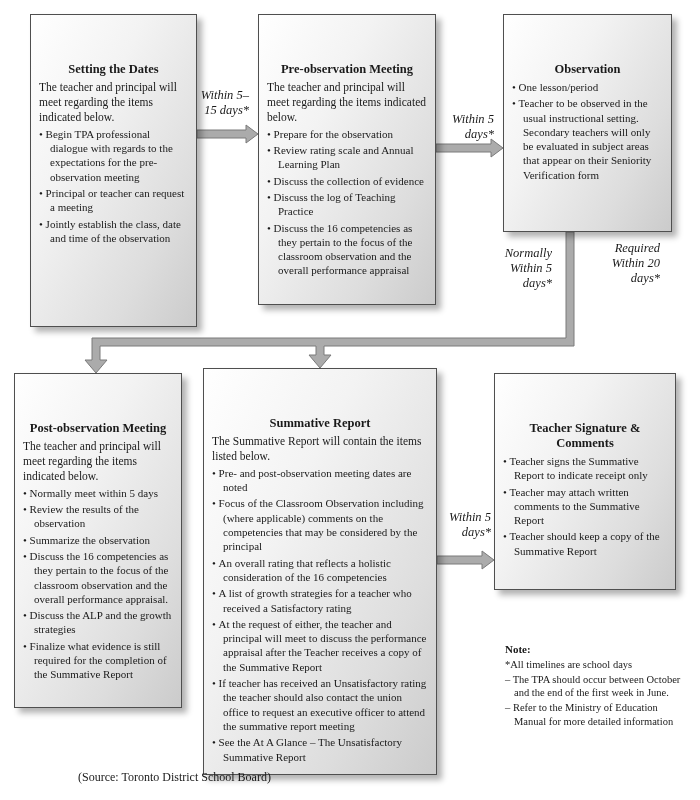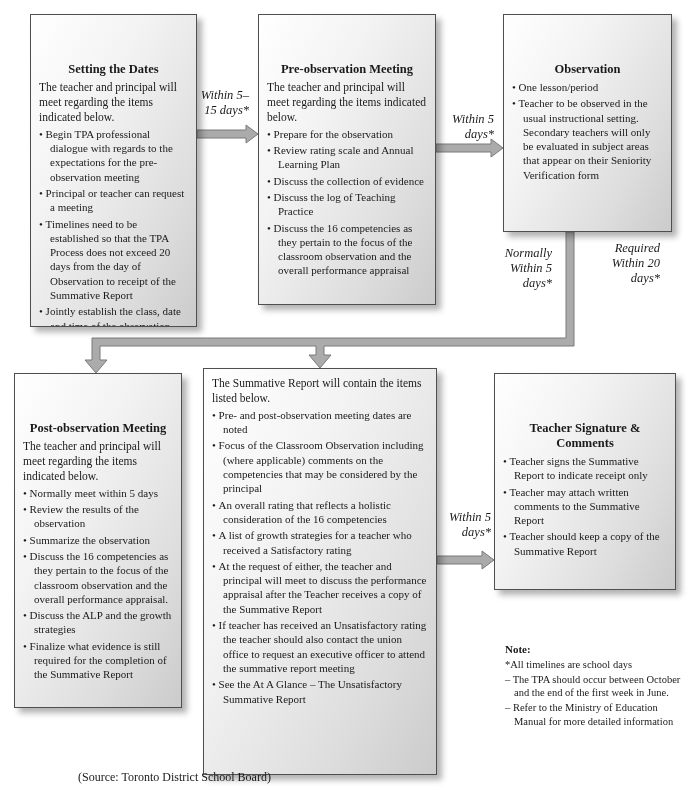--- a/index.html
+++ b/index.html
@@ -39,21 +39,20 @@
     <polygon class="arrow" points="566,232 574,232 574,346 324,346 324,355 331,355 320,368 309,355 316,355 316,346 100,346 100,360 107,360 96,373 85,360 92,360 92,338 566,338"></polygon>
     <polygon class="arrow" points="437,556 482,556 482,551 494,560 482,569 482,564 437,564"></polygon>
   </svg>
 
   <div class="box" style="left:30px; top:14px; width:167px; height:313px;">
     <div class="box-title">Setting the Dates</div>
     <div class="box-intro">The teacher and principal will meet regarding the items indicated below.</div>
     <ul class="bullets">
         <li>Begin TPA professional dialogue with regards to the expectations for the pre-observation meeting</li>
         <li>Principal or teacher can request a meeting</li>
-        <li>Timelines need to be established so that the TPA Process does not exceed 20 days from the day of Observation to receipt of the Summative Report</li>
         <li>Jointly establish the class, date and time of the observation</li>
       </ul>
   </div>
 
   <div class="box" style="left:258px; top:14px; width:178px; height:291px;">
     <div class="box-title">Pre-observation Meeting</div>
     <div class="box-intro">The teacher and principal will meet regarding the items indicated below.</div>
     <ul class="bullets">
         <li>Prepare for the observation</li>
         <li>Review rating scale and Annual Learning Plan</li>
@@ -78,20 +77,21 @@
         <li>Normally meet within 5 days</li>
         <li>Review the results of the observation</li>
         <li>Summarize the observation</li>
         <li>Discuss the 16 competencies as they pertain to the focus of the classroom observation and the overall performance appraisal.</li>
         <li>Discuss the ALP and the growth strategies</li>
         <li>Finalize what evidence is still required for the completion of the Summative Report</li>
       </ul>
   </div>
 
   <div class="box" style="left:203px; top:368px; width:234px; height:407px;">
+    <div class="box-title">Summative Report</div>
     <div class="box-intro">The Summative Report will contain the items listed below.</div>
     <ul class="bullets">
         <li>Pre- and post-observation meeting dates are noted</li>
         <li>Focus of the Classroom Observation including (where applicable) comments on the competencies that may be considered by the principal</li>
         <li>An overall rating that reflects a holistic consideration of the 16 competencies</li>
         <li>A list of growth strategies for a teacher who received a Satisfactory rating</li>
         <li>At the request of either, the teacher and principal will meet to discuss the performance appraisal after the Teacher receives a copy of the Summative Report</li>
         <li>If teacher has received an Unsatisfactory rating the teacher should also contact the union office to request an executive officer to attend the summative report meeting</li>
         <li>See the At A Glance – The Unsatisfactory Summative Report</li>
       </ul>

